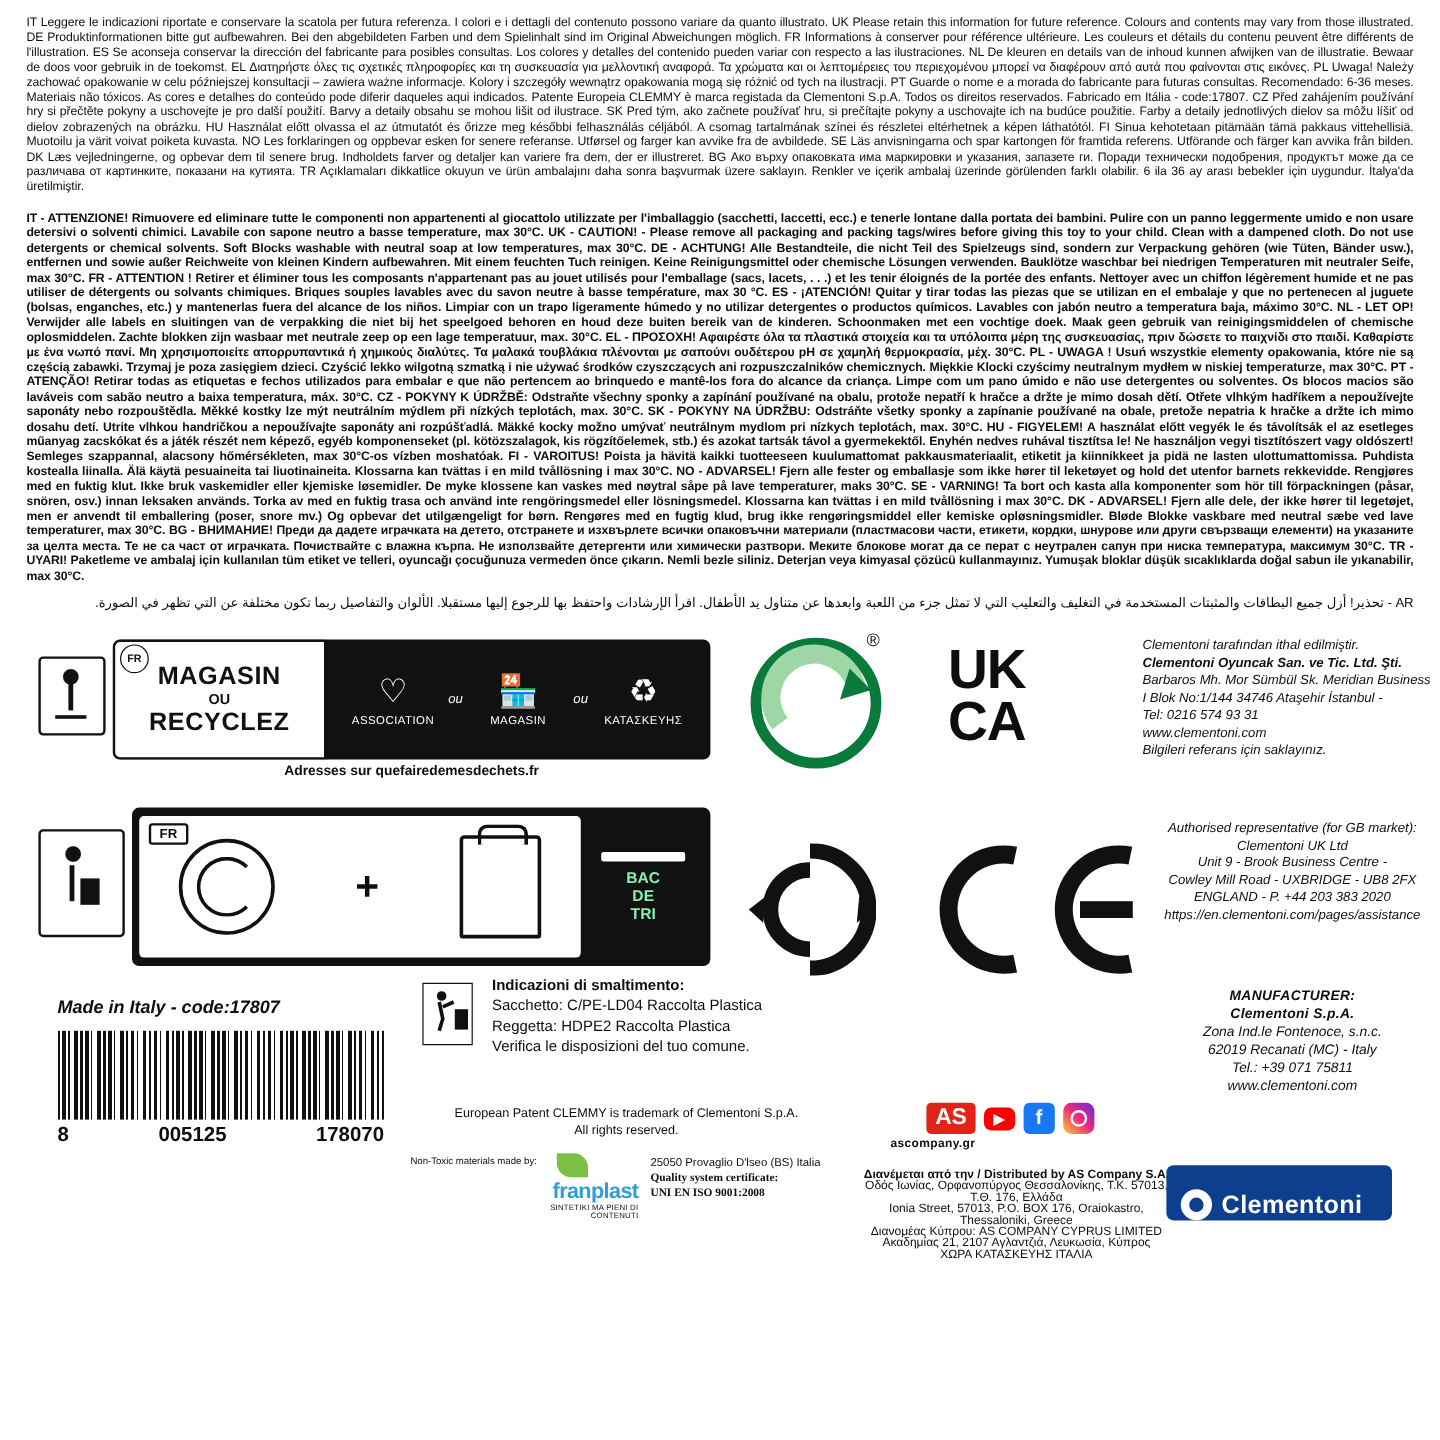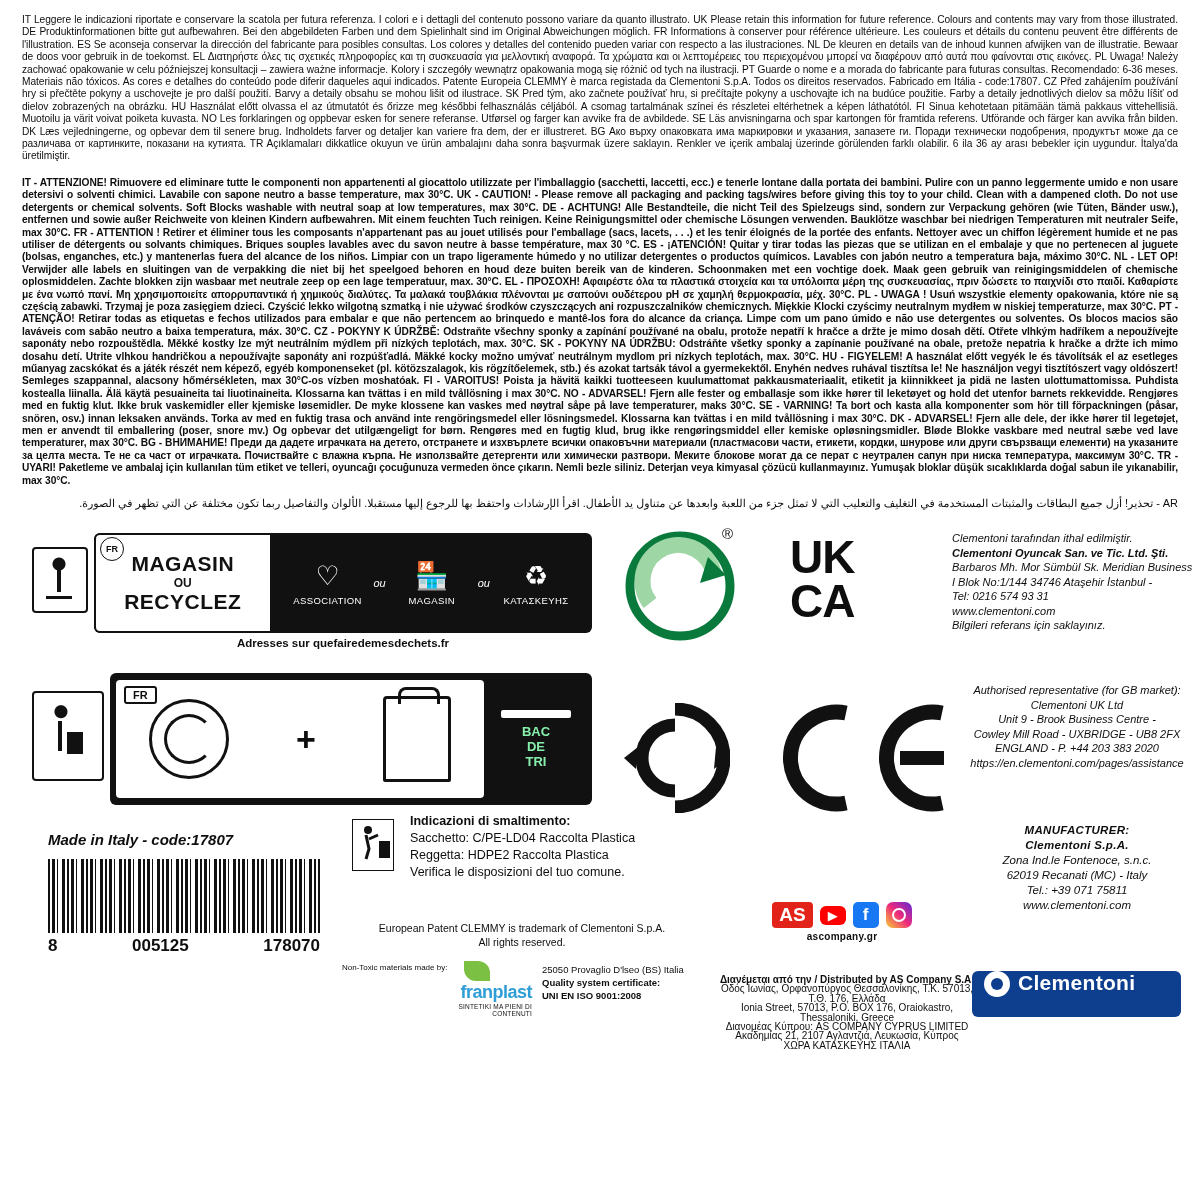--- a/index.html
+++ b/index.html
@@ -135,38 +135,38 @@
   .disposal .txt{margin-left:58px;font-size:12.5px;line-height:17px;}
   .disposal .txt .hd{font-weight:bold;}
 
   .patent{position:absolute;left:320px;top:398px;width:360px;text-align:center;font-size:10.5px;line-height:14px;}
   .nontox{position:absolute;left:320px;top:440px;width:120px;font-size:8px;line-height:10px;}
   .franplast{position:absolute;left:400px;top:438px;width:110px;text-align:right;}
   .franplast .fp{font-size:18px;font-weight:bold;color:#2f9ed6;letter-spacing:-0.5px;}
   .franplast .fps{font-size:6.5px;letter-spacing:0.2px;color:#111;}
   .franplast .leaf{width:26px;height:20px;margin:0 auto 1px;border-radius:0 12px 0 12px;background:#7bc043;}
   .qcert{position:absolute;left:520px;top:440px;width:180px;font-size:9.5px;line-height:13px;}
-  .qcert .b{font-weight:bold;}
-
-  
-  .as{position:absolute;left:720px;top:379px;width:200px;text-align:center;}
+  .qcert .b{font-weight:bold;font-family:Liberation Serif, serif;}
+
+  
+  .as{position:absolute;left:720px;top:396px;width:200px;}
   .as .row{display:flex;align-items:center;justify-content:center;gap:7px;}
   .as .asbox{background:#e2231a;color:#fff;font-weight:bold;font-size:19px;padding:2px 7px;border-radius:4px;}
   .as .yt{background:#ff0000;color:#fff;border-radius:6px;font-size:13px;padding:2px 8px;}
   .as .fb{background:#1877f2;color:#fff;font-weight:bold;border-radius:5px;width:26px;height:26px;display:flex;align-items:center;justify-content:center;font-size:17px;}
   .as .ig{width:26px;height:26px;border-radius:7px;background:linear-gradient(45deg,#f9ce34,#ee2a7b,#6228d7);position:relative;}
   .as .ig:after{content:"";position:absolute;inset:6px;border:2px solid #fff;border-radius:50%;}
   .as .label{font-size:10px;font-weight:bold;margin-top:3px;letter-spacing:0.3px;}
   .asdist{position:absolute;left:690px;top:452px;width:270px;text-align:center;font-size:10px;line-height:9.4px;}
   .asdist .b{font-weight:bold;}
 
   
   .clelogo{
-    position:absolute;left:950px;top:448px;width:209px;height:46px;background:#0e3f8f;border-radius:6px;
-    display:flex;align-items:flex-start;gap:8px;padding:0 12px;box-sizing:border-box;
+    position:absolute;left:950px;top:448px;width:188px;height:46px;background:#0e3f8f;border-radius:6px;
+    display:flex;align-items:flex-end;gap:8px;padding:0 12px;box-sizing:border-box;
   }
   .clelogo .dot{width:26px;height:26px;border-radius:50%;background:#fff;position:relative;flex:none;}
   .clelogo .dot:after{content:"";position:absolute;left:7px;top:7px;width:12px;height:12px;border-radius:50%;background:#0e3f8f;}
   .clelogo .txt{color:#fff;font-size:21px;font-weight:bold;letter-spacing:0.3px;}
 </style>
 </head>
 <body>
 
 <div class="page">
 

